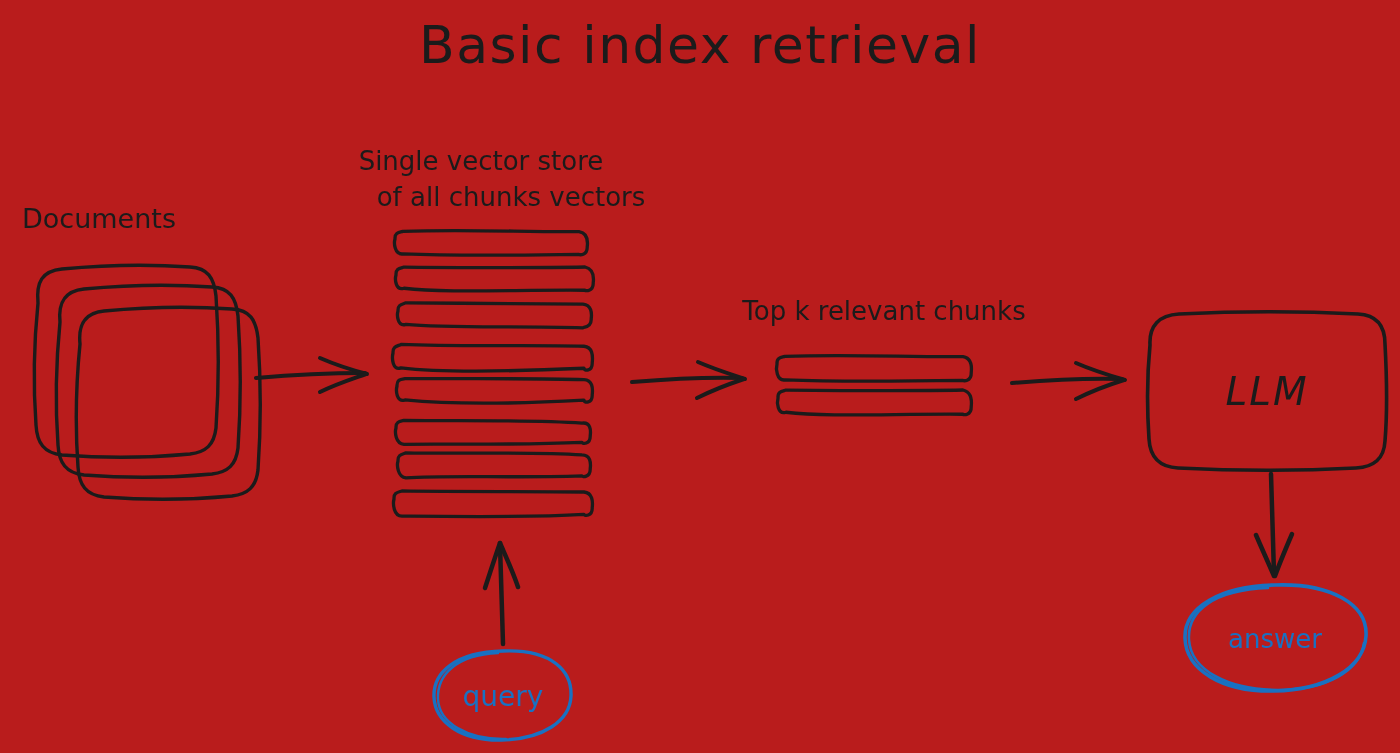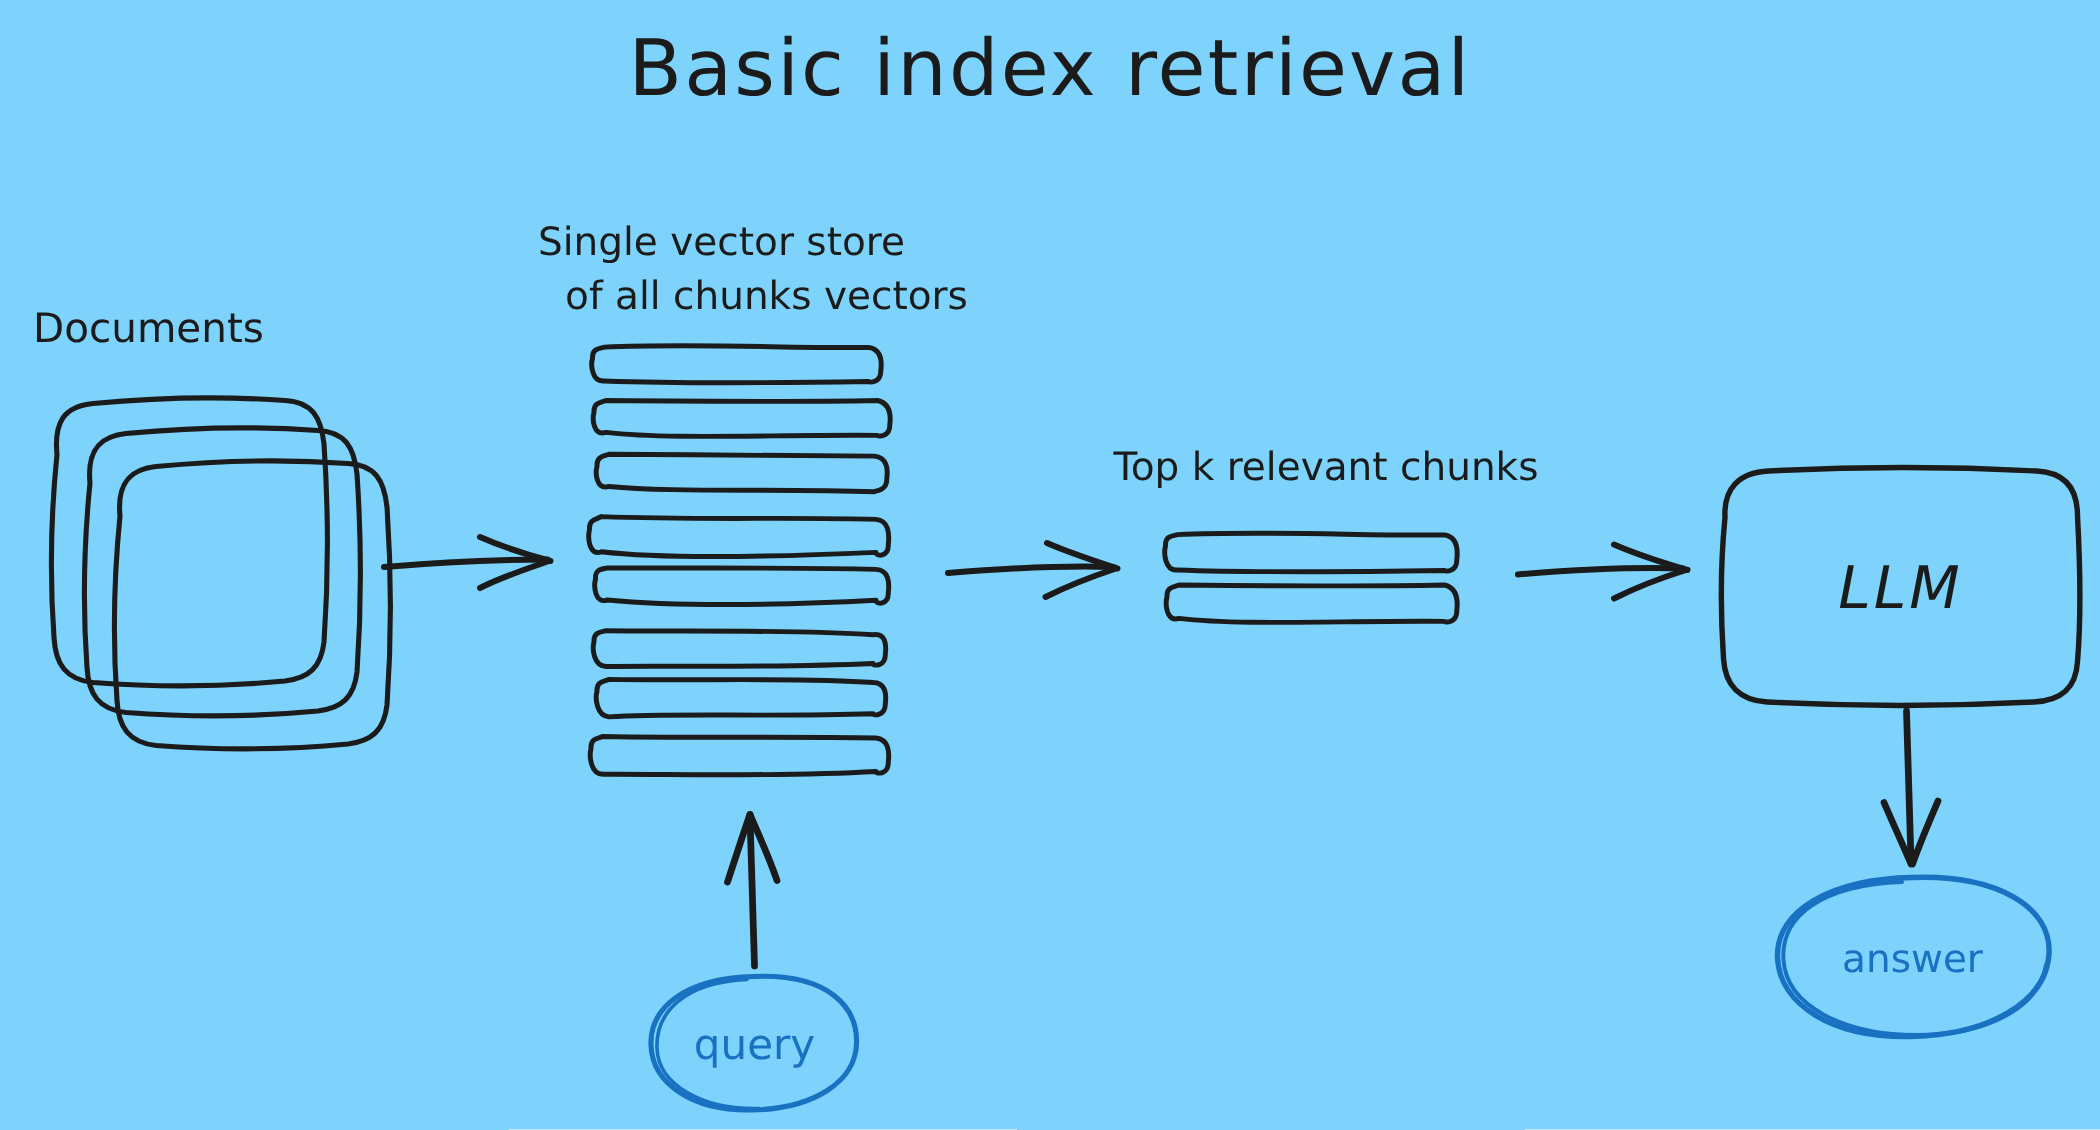--- a/index.html
+++ b/index.html
@@ -7,21 +7,21 @@
     padding: 0;
     background: #ffffff;
   }
   body {
     font-family: "DejaVu Sans", sans-serif;
   }
   #canvas {
     position: relative;
     width: 1400px;
     height: 753px;
-    background: #7dd3fc;
+    background: #b91c1c;
     overflow: hidden;
   }
   svg.layer {
     position: absolute;
     top: 0;
     left: 0;
     width: 1400px;
     height: 753px;
   }
   .hand-text {

